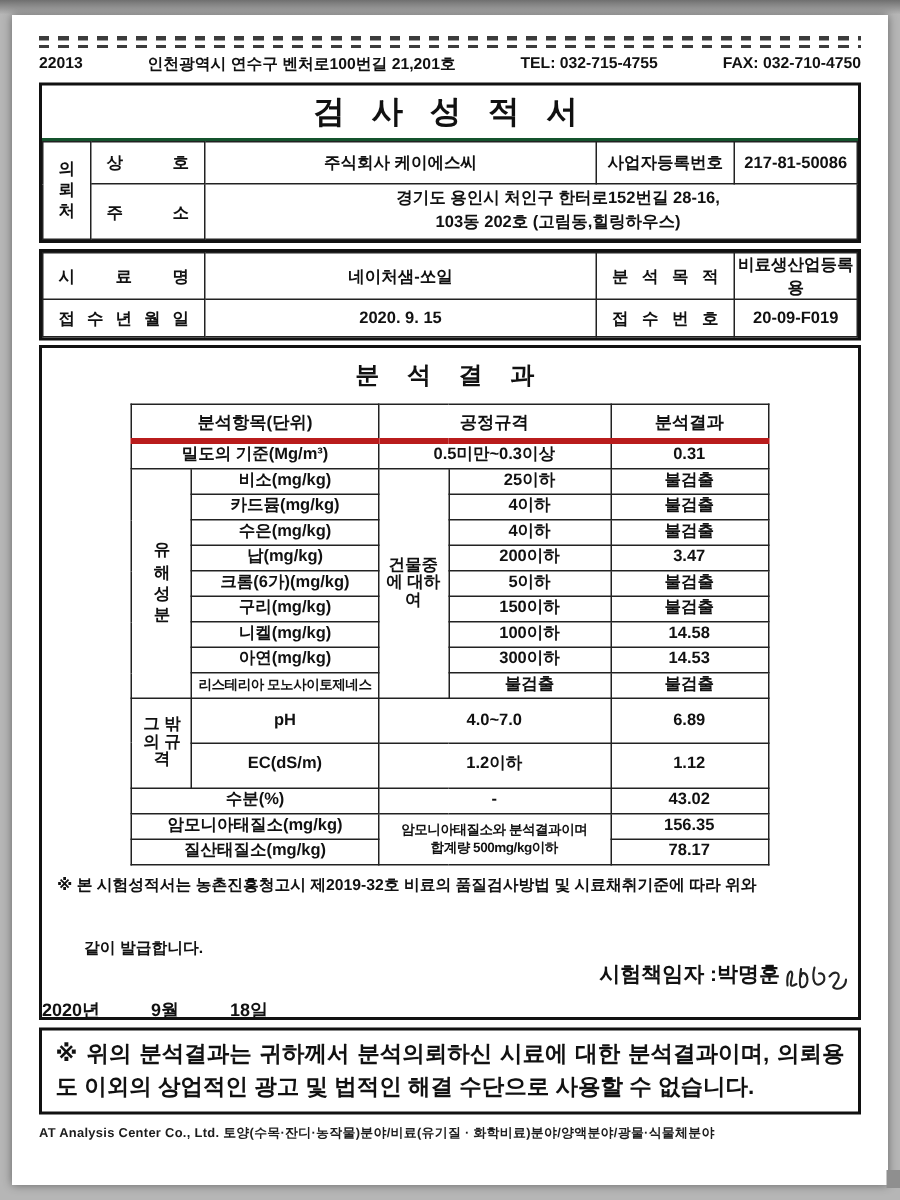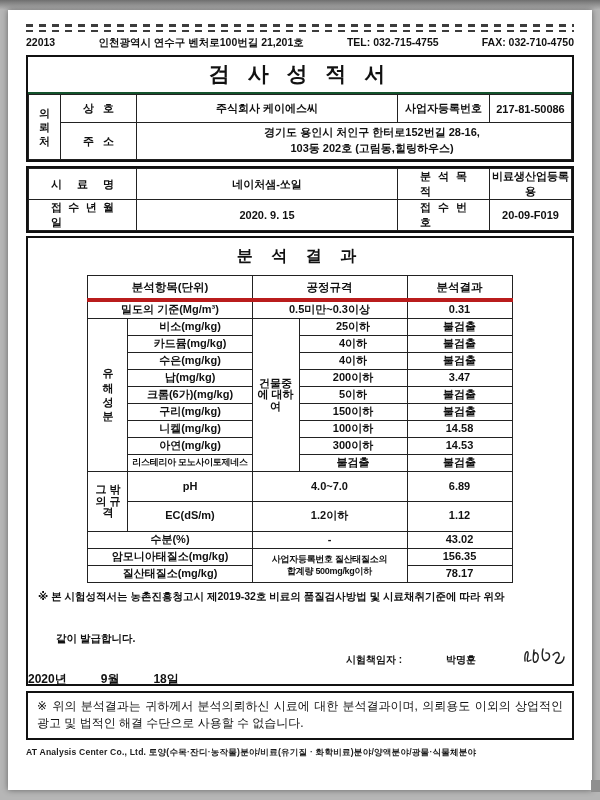--- a/index.html
+++ b/index.html
@@ -21,47 +21,47 @@
 
   
   .boxed{border:2px solid #111;box-sizing:border-box;}
   table{border-collapse:collapse;width:100%;table-layout:fixed;}
   td,th{border:1px solid #222;text-align:center;vertical-align:middle;font-weight:700;color:#111;padding:0;}
 
   .box-a{margin-top:5px;}
   .cert-title{font-size:21px;font-weight:700;text-align:center;letter-spacing:6px;padding:3px 0 4px;border-bottom:2px solid #14532d;}
   .box-a td{font-size:11px;height:27px;}
   .vlabel{width:13px;margin:0 auto;word-break:break-all;line-height:1.3;font-size:11px;}
-  .jlabel{text-align:justify;text-align-last:justify;padding:0 22px !important;box-sizing:border-box;margin-top:39px;}
+  .jlabel{text-align:justify;text-align-last:justify;padding:0 10px !important;box-sizing:border-box;margin-top:39px;}
   .addr-cell{line-height:1.45;padding-left:36px;}
 
   .box-b{margin-top:4px;}
   .box-b td{font-size:11px;height:24px;}
 
   .box-c{margin-top:3px;height:450px;position:relative;overflow:hidden;}
   .result-heading{font-size:16px;font-weight:700;text-align:center;letter-spacing:7px;margin-top:8px;}
   .atable{width:424px;margin:8px auto 0;}
   .atable th{height:22px;font-size:11.5px;border-bottom:4px solid #b91c1c;}
   .atable td{height:16px;font-size:11px;line-height:1.05;}
   .atable .small{font-size:9px;letter-spacing:-0.3px;}
   .atable .nsmall{font-size:9px;line-height:1.35;letter-spacing:-0.3px;}
   .footnote{font-size:10.5px;font-weight:700;margin:6px 10px 0;line-height:1.35;}
   .footnote .fl2{margin-left:18px;margin-top:28px;}
-  .signer-row{display:flex;justify-content:flex-end;align-items:flex-end;font-size:10px;font-weight:700;margin:2px 6px 0;height:20px;gap:44px;}
+  .signer-row{display:flex;justify-content:flex-end;align-items:flex-start;font-size:14px;font-weight:700;margin:2px 6px 0;height:20px;}
   .sig-svg{margin-left:2px;}
   .center-col{width:78%;text-align:center;}
   .date-row{display:flex;justify-content:flex-start;gap:34px;font-size:12px;font-weight:700;margin-top:4px;}
   .company-wrap{position:relative;margin-top:16px;}
   .issuer-name{font-size:20px;font-weight:700;letter-spacing:2px;}
   .issuer-cert1{font-size:10.5px;font-weight:700;letter-spacing:2px;margin-top:7px;}
   .seal{position:absolute;right:66px;top:-12px;width:52px;height:58px;border:3px solid #c43a2f;color:#c43a2f;display:flex;flex-direction:column;justify-content:center;align-items:center;transform:rotate(-1.5deg);line-height:1.05;font-weight:700;}
   .seal div{font-size:12px;letter-spacing:-1px;transform:scaleY(1.15);white-space:nowrap;}
 
   .box-d{margin-top:5px;padding:5px 9px;}
-  .warning{font-size:12px;font-weight:400;line-height:1.45;text-align:justify;}
+  .warning{font-size:15px;font-weight:700;line-height:1.45;text-align:justify;}
   .bottom-line{font-size:8.6px;font-weight:700;margin-top:7px;white-space:nowrap;color:#1c1c1c;letter-spacing:0.2px;}
 </style>
 </head>
 <body>
 
 <div class="topbar"></div>
 
 <div class="page">
 
   <div class="dashline">
@@ -216,21 +216,21 @@
         <td>1.12</td>
       </tr>
       <tr>
         <td colspan="2">수분(%)</td>
         <td colspan="2">-</td>
         <td>43.02</td>
       </tr>
       <tr>
         <td colspan="2">암모니아태질소(mg/kg)</td>
         <td colspan="2" rowspan="2" class="nsmall">
-          <div>사업자등록번호 질산태질소의</div>
+          <div>암모니아태질소와 분석결과이며</div>
           <div>합계량 500mg/kg이하</div>
         </td>
         <td>156.35</td>
       </tr>
       <tr>
         <td colspan="2">질산태질소(mg/kg)</td>
         <td>78.17</td>
       </tr>
     </tbody>
       </table>

